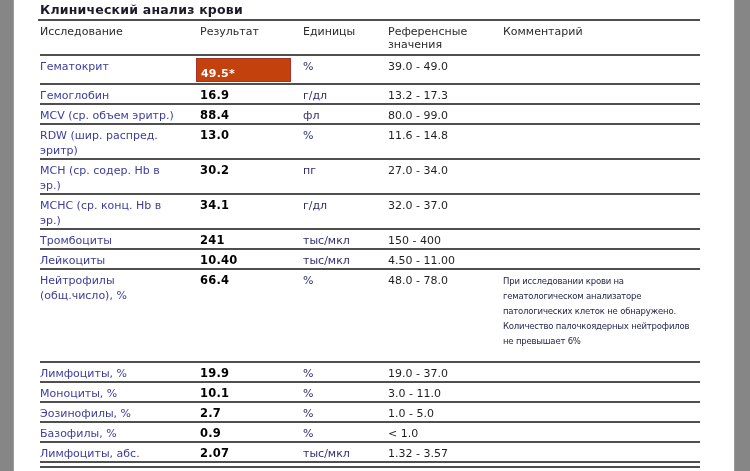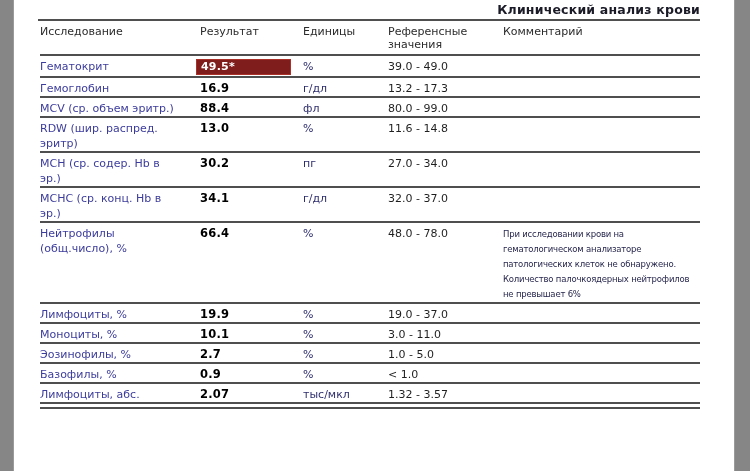--- a/index.html
+++ b/index.html
@@ -13,21 +13,20 @@
   .gutter.right { right:0; width:15px; border-left:1px solid #9a9a9a; }
   .page {
     position:absolute; left:14px; top:0; right:16px; bottom:0;
     background:#ffffff; padding:1px 0 0 24px;
   }
   .title {
     margin:0 0 0 0; padding:1px 0 2px 2px;
     width:662px; box-sizing:border-box;
     font-size:12.5px; font-weight:bold; color:#1b1b28; letter-spacing:0.2px;
     border-bottom:2px solid #4f4f4f;
-    text-align:right;
   }
   table.results {
     border-collapse:collapse; table-layout:fixed;
     width:660px; margin-left:2px;
   }
   col.w-name    { width:160px; }
   col.w-result  { width:103px; }
   col.w-units   { width:85px;  }
   col.w-ref     { width:115px; }
   col.w-comment { width:197px; }
@@ -40,30 +39,30 @@
   thead th .wrap { display:inline-block; max-width:84px; }
   tbody td {
     vertical-align:top; padding:2px 0 1px 0; line-height:13px;
     border-bottom:2px solid #4f4f4f;
   }
   td.c-name { padding-right:20px; }
   .tname { color:#3c3c9c; font-size:11px; }
   .rval  { font-size:11.5px; font-weight:bold; color:#000000; letter-spacing:0.2px; }
   .rval.flag {
     display:inline-block; width:95px; box-sizing:border-box;
-    background:#7f1d1d; border:1px solid #a93028;
-    color:#ffffff; margin-left:-4px; padding:0 0 1px 4px; font-size:11px;
+    background:#c2410c; border:1px solid #a93028;
+    color:#ffffff; margin-left:-4px; padding:8px 0 1px 4px; font-size:11px;
   }
   .uval { color:#2e2e6e; font-size:11px; }
   .refval { color:#1f1f1f; font-size:11px; }
   .comment {
     display:block; color:#26264d; font-size:8.5px; line-height:15px;
     letter-spacing:-0.2px; padding-top:2px;
   }
-  tr.tall td { padding-bottom:0; }
+  tr.tall td { padding-bottom:12px; }
 </style>
 </head>
 <body>
 
 <div class="screen">
   <div class="gutter left"></div>
 
   <div class="page">
     <h1 class="title">Клинический анализ крови</h1>
 
@@ -132,20 +131,38 @@
   </tr>
           <tr class="result-row">
     <td class="c-name"><span class="tname">MCHC (ср. конц. Hb в эр.)</span></td>
     <td class="c-result"><span class="rval">34.1</span></td>
     <td class="c-units"><span class="uval">г/дл</span></td>
     <td class="c-ref"><span class="refval">32.0 - 37.0</span></td>
     <td class="c-comment">
               <span class="comment"></span>
             </td>
   </tr>
+          <tr class="result-row">
+    <td class="c-name"><span class="tname">Тромбоциты</span></td>
+    <td class="c-result"><span class="rval">241</span></td>
+    <td class="c-units"><span class="uval">тыс/мкл</span></td>
+    <td class="c-ref"><span class="refval">150 - 400</span></td>
+    <td class="c-comment">
+              <span class="comment"></span>
+            </td>
+  </tr>
+          <tr class="result-row">
+    <td class="c-name"><span class="tname">Лейкоциты</span></td>
+    <td class="c-result"><span class="rval">10.40</span></td>
+    <td class="c-units"><span class="uval">тыс/мкл</span></td>
+    <td class="c-ref"><span class="refval">4.50 - 11.00</span></td>
+    <td class="c-comment">
+              <span class="comment"></span>
+            </td>
+  </tr>
           <tr class="result-row tall">
     <td class="c-name"><span class="tname">Нейтрофилы (общ.число), %</span></td>
     <td class="c-result"><span class="rval">66.4</span></td>
     <td class="c-units"><span class="uval">%</span></td>
     <td class="c-ref"><span class="refval">48.0 - 78.0</span></td>
     <td class="c-comment">
               <span class="comment">При исследовании крови на гематологическом анализаторе патологических клеток не обнаружено. Количество палочкоядерных нейтрофилов не превышает 6%</span>
             </td>
   </tr>
           <tr class="result-row">

